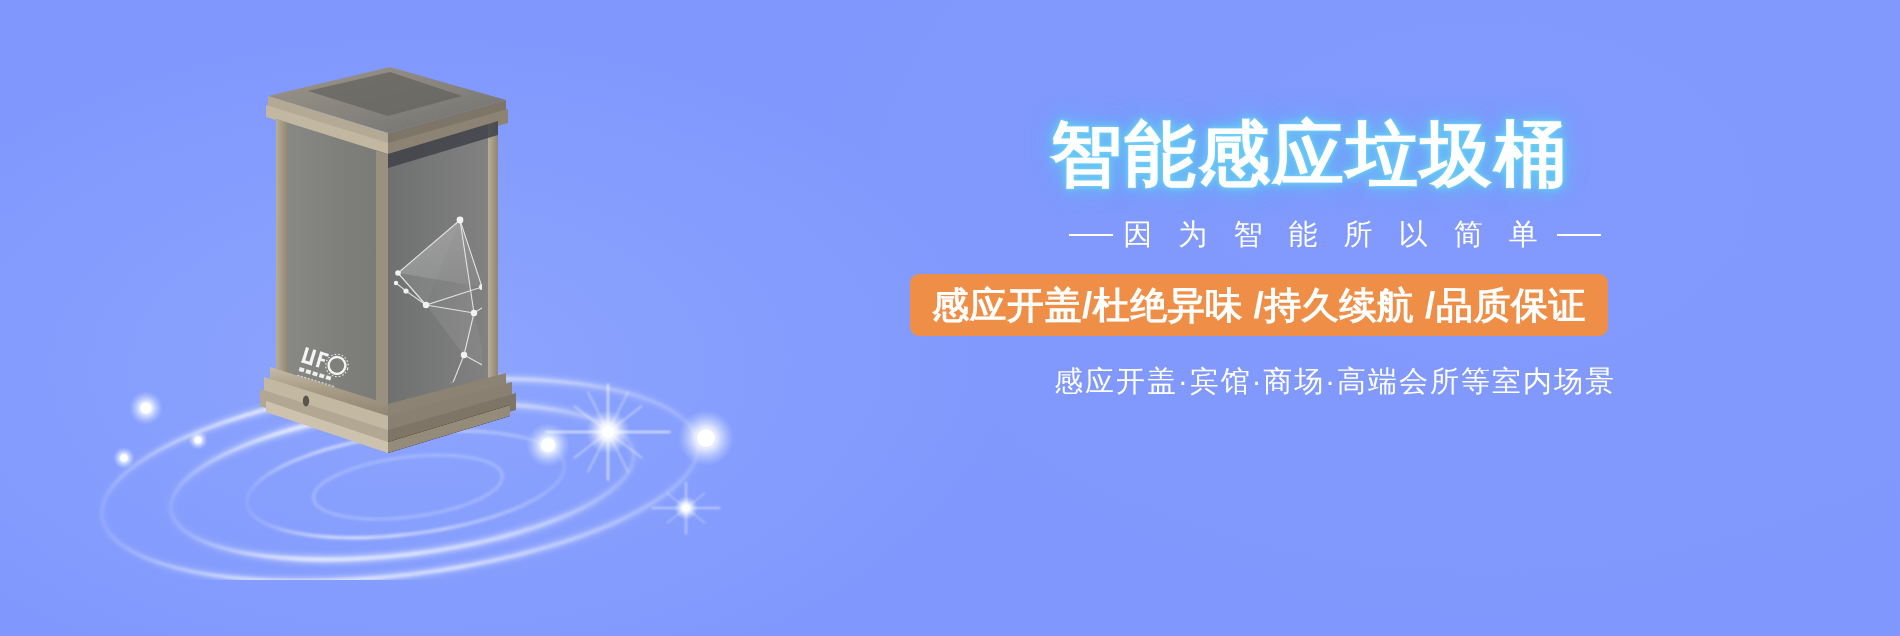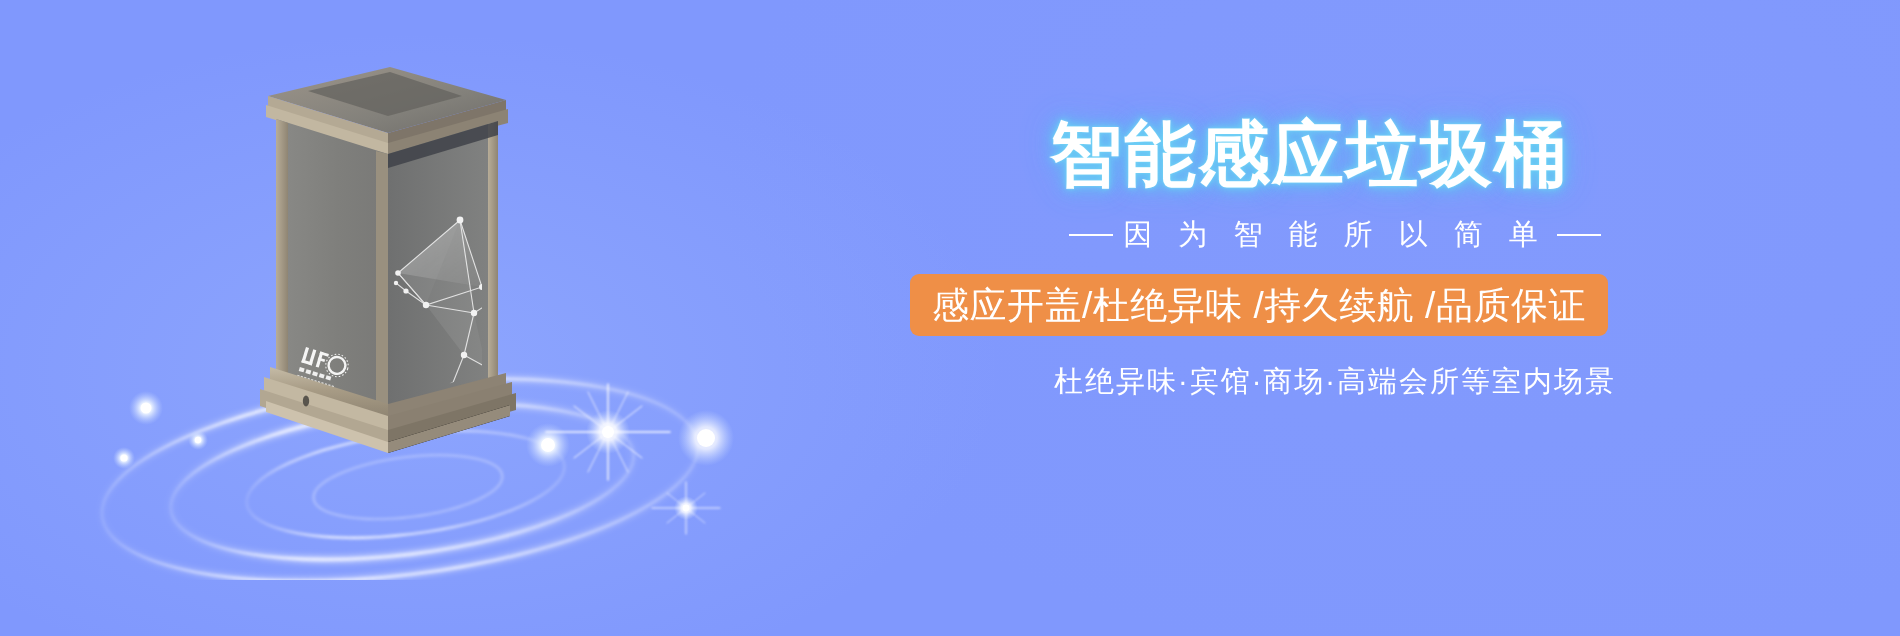--- a/index.html
+++ b/index.html
@@ -117,21 +117,21 @@
     padding: 0 22px;
     background: #ef8f47;
     border-radius: 9px;
     display: flex;
     align-items: center;
     box-sizing: border-box;
   }
   .pill-text {
     color: #ffffff;
     font-size: 37px;
-    font-weight: 400;
+    font-weight: 700;
     letter-spacing: 0.5px;
     white-space: nowrap;
     line-height: 1;
   }
 
   .scenes {
     position: absolute;
     left: 0px;
     top: 362px;
     width: 870px;
@@ -402,16 +402,16 @@
     <div class="subline">
       <span class="dash"></span>
       <span class="sub-text">因 为 智 能   所 以 简 单</span>
       <span class="dash"></span>
     </div>
 
     <div class="pill">
       <span class="pill-text">感应开盖/杜绝异味 /持久续航 /品质保证</span>
     </div>
 
-    <div class="scenes">杜绝异味·宾馆·商场·高端会所等室内场景</div>
+    <div class="scenes">感应开盖·宾馆·商场·高端会所等室内场景</div>
   </div>
 
 </div>
 
 </body></html>

